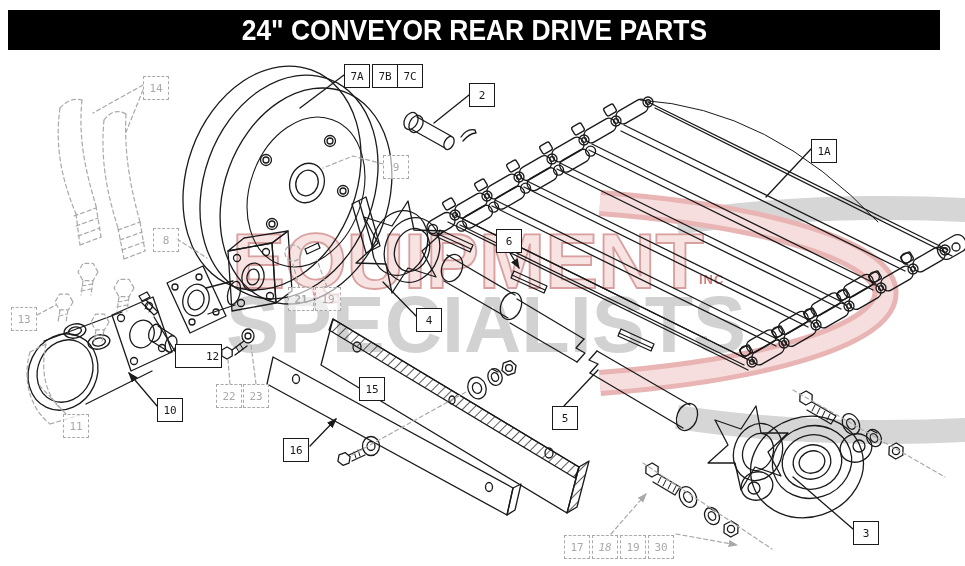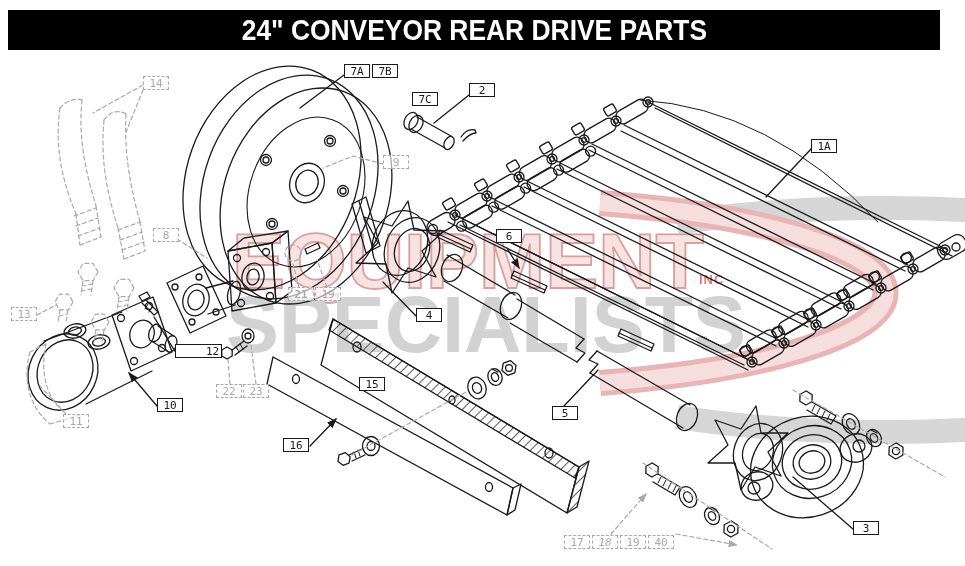--- a/index.html
+++ b/index.html
@@ -5,21 +5,21 @@
   html,body{margin:0;padding:0;background:#fff;}
   #stage{position:relative;width:965px;height:566px;background:#fff;overflow:hidden;
          font-family:"Liberation Sans",sans-serif;}
   #titlebar{position:absolute;left:8px;top:10px;width:932px;height:40px;background:#000;
             display:flex;align-items:center;justify-content:center;}
   #titlebar span{color:#fff;font-weight:700;font-size:30px;letter-spacing:0px;
                  transform:scaleX(0.88);white-space:nowrap;
                  font-family:"Liberation Sans",sans-serif;}
   #artwork{position:absolute;left:0;top:0;width:965px;height:566px;}
   #callouts{position:absolute;left:0;top:0;width:965px;height:566px;pointer-events:none;}
-  .callout{position:absolute;box-sizing:border-box;min-width:26px;height:14px;padding:0 2px;
+  .callout{position:absolute;box-sizing:border-box;min-width:26px;height:24px;padding:0 2px;
            border:1.6px solid #1a1a1a;background:#fff;color:#1a1a1a;
            font:11px "DejaVu Sans Mono",monospace;display:flex;align-items:center;
            justify-content:center;line-height:1;}
   .callout.dashed{border:1.5px dashed #a9a9a9;color:#a9a9a9;background:rgba(255,255,255,0.6);}
 </style>
 </head>
 <body>
 
 <div id="stage">
 
@@ -378,21 +378,21 @@
     </g>
   </svg>
 
   <div id="titlebar">
     <span>24" CONVEYOR REAR DRIVE PARTS</span>
   </div>
 
   <div id="callouts">
       <div class="callout" style="left: 344px; top: 64px;">7A</div>
       <div class="callout" style="left: 372px; top: 64px;">7B</div>
-      <div class="callout" style="left: 412px; top: 64px; margin-top: 28px;">7C</div>
+      <div class="callout" style="left: 397px; top: 64px;">7C</div>
       <div class="callout" style="left: 469px; top: 83px;">2</div>
       <div class="callout" style="left: 811px; top: 139px;">1A</div>
       <div class="callout" style="left: 496px; top: 229px;">6</div>
       <div class="callout" style="left: 416px; top: 308px;">4</div>
       <div class="callout" style="left: 175px; top: 344px; padding-left: 30px;">12</div>
       <div class="callout" style="left: 157px; top: 398px;">10</div>
       <div class="callout" style="left: 359px; top: 377px;">15</div>
       <div class="callout" style="left: 283px; top: 438px; text-align: right;">16</div>
       <div class="callout" style="left: 552px; top: 406px;">5</div>
       <div class="callout" style="left: 853px; top: 521px;">3</div>
@@ -401,15 +401,15 @@
       <div class="callout dashed" style="left: 153px; top: 228px;">8</div>
       <div class="callout dashed" style="left: 11px; top: 307px;">13</div>
       <div class="callout dashed" style="left: 288px; top: 287px; font-weight: bold;">21</div>
       <div class="callout dashed" style="left: 315px; top: 287px;">19</div>
       <div class="callout dashed" style="left: 63px; top: 414px;">11</div>
       <div class="callout dashed" style="left: 216px; top: 384px;">22</div>
       <div class="callout dashed" style="left: 243px; top: 384px;">23</div>
       <div class="callout dashed" style="left: 564px; top: 535px;">17</div>
       <div class="callout dashed" style="left: 592px; top: 535px; font-style: italic;">18</div>
       <div class="callout dashed" style="left: 620px; top: 535px;">19</div>
-      <div class="callout dashed" style="left: 648px; top: 535px;">40</div>
+      <div class="callout dashed" style="left: 648px; top: 535px;">30</div>
     </div>
 </div>
 
 </body></html>

